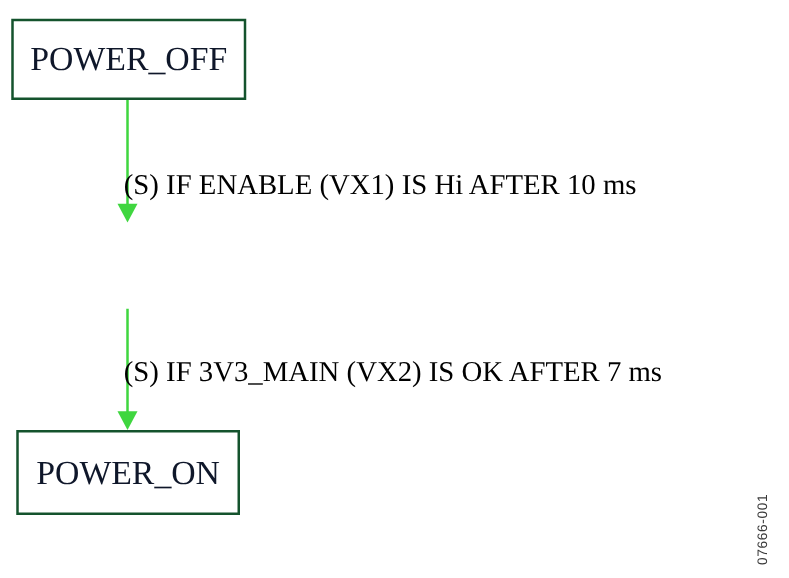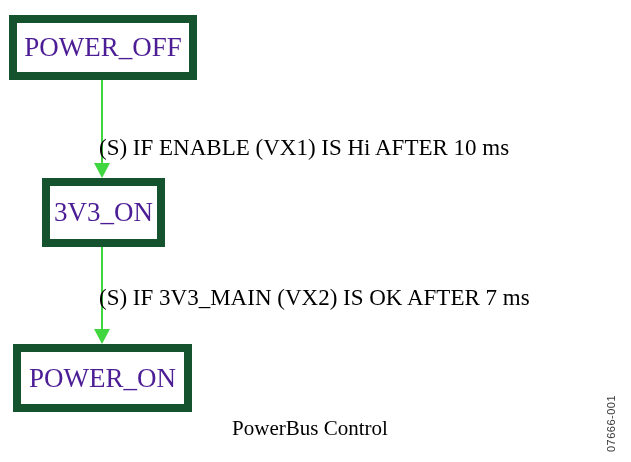--- a/index.html
+++ b/index.html
@@ -11,27 +11,27 @@
   .canvas {
     position: relative;
     width: 631px;
     height: 462px;
     background: #ffffff;
     overflow: hidden;
   }
   .state-box {
     position: absolute;
     box-sizing: border-box;
-    border: 8px solid #14532d;
+    border: 2px solid #14532d;
     background: #ffffff;
     display: flex;
     align-items: center;
     justify-content: center;
     font-size: 27px;
-    color: #4c1d95;
+    color: #0f172a;
     white-space: nowrap;
   }
   .box-power-off { left: 9px;  top: 15px;  width: 188px; height: 65px; }
   .box-3v3-on    { left: 42px; top: 178px; width: 123px; height: 69px; }
   .box-power-on  { left: 13px; top: 344px; width: 179px; height: 68px; }
 
   .arrow-line {
     position: absolute;
     width: 2px;
     background: #3fd63f;
@@ -93,29 +93,25 @@
 <div class="canvas">
 
   <div class="state-box box-power-off">
     <span>POWER_OFF</span>
   </div>
 
   <div class="arrow-line line-1"></div>
   <div class="arrow-head head-1"></div>
   <div class="transition-label label-1">(S) IF ENABLE (VX1) IS Hi AFTER 10 ms</div>
 
-  <div class="state-box box-3v3-on">
-    <span>3V3_ON</span>
-  </div>
 
   <div class="arrow-line line-2"></div>
   <div class="arrow-head head-2"></div>
   <div class="transition-label label-2">(S) IF 3V3_MAIN (VX2) IS OK AFTER 7 ms</div>
 
   <div class="state-box box-power-on">
     <span>POWER_ON</span>
   </div>
 
-  <div class="diagram-caption">PowerBus Control</div>
 
   <div class="figure-code">07666-001</div>
 
 </div>
 
 </body></html>

